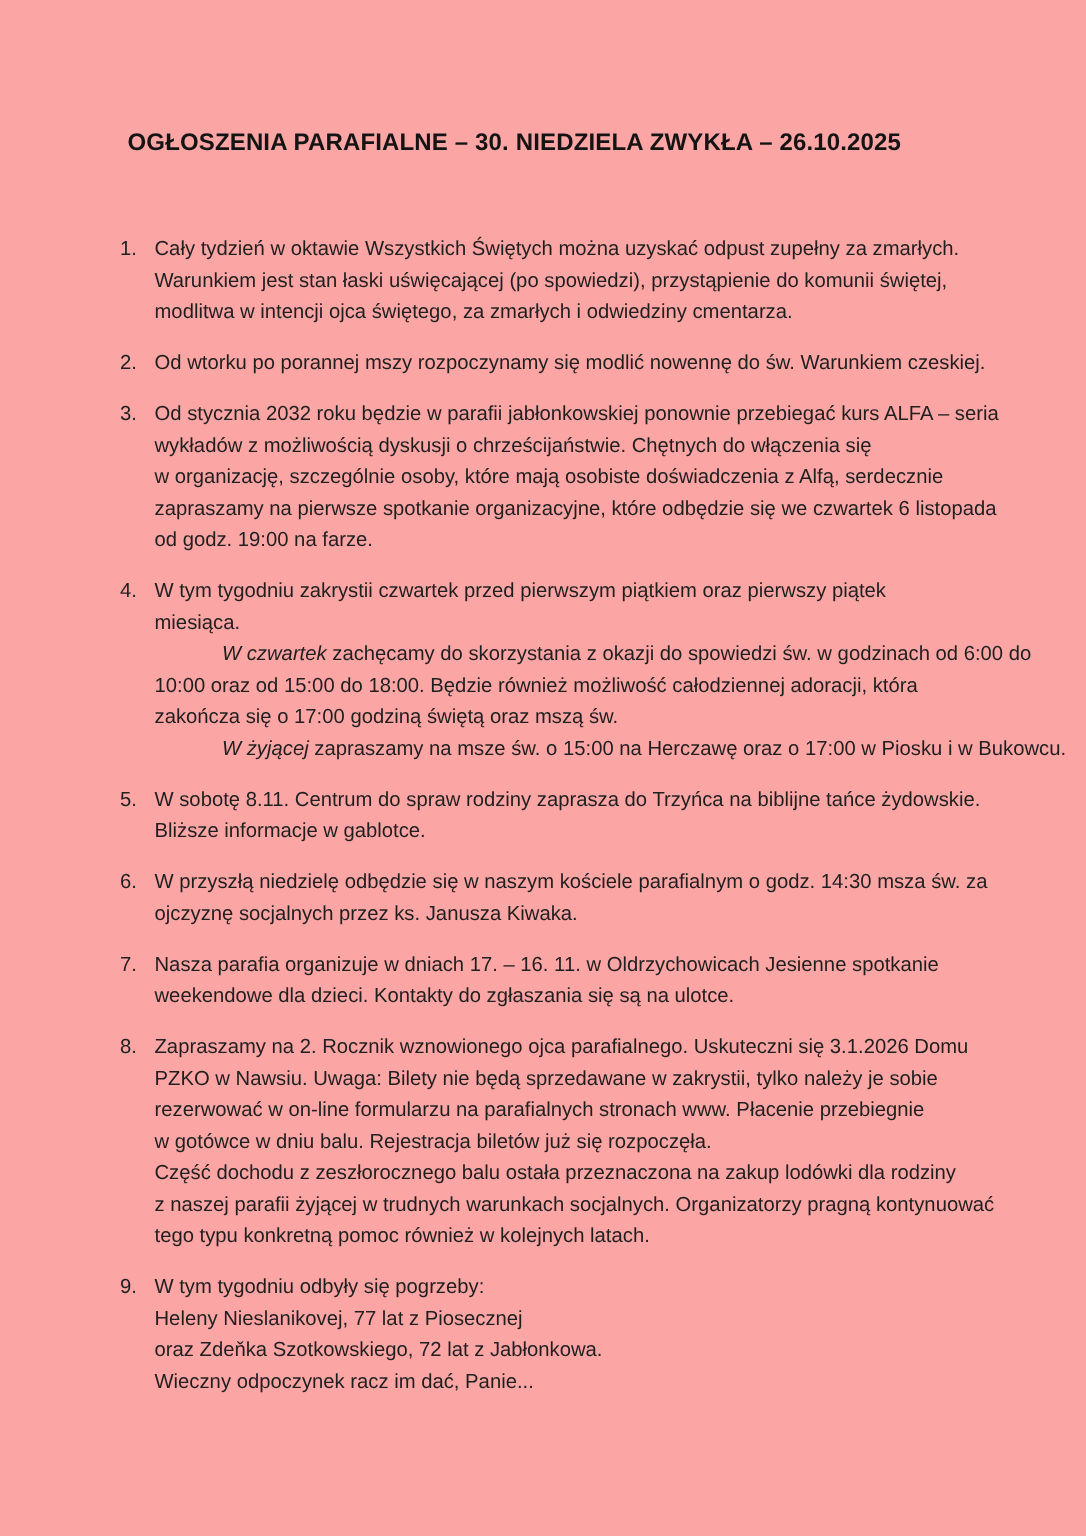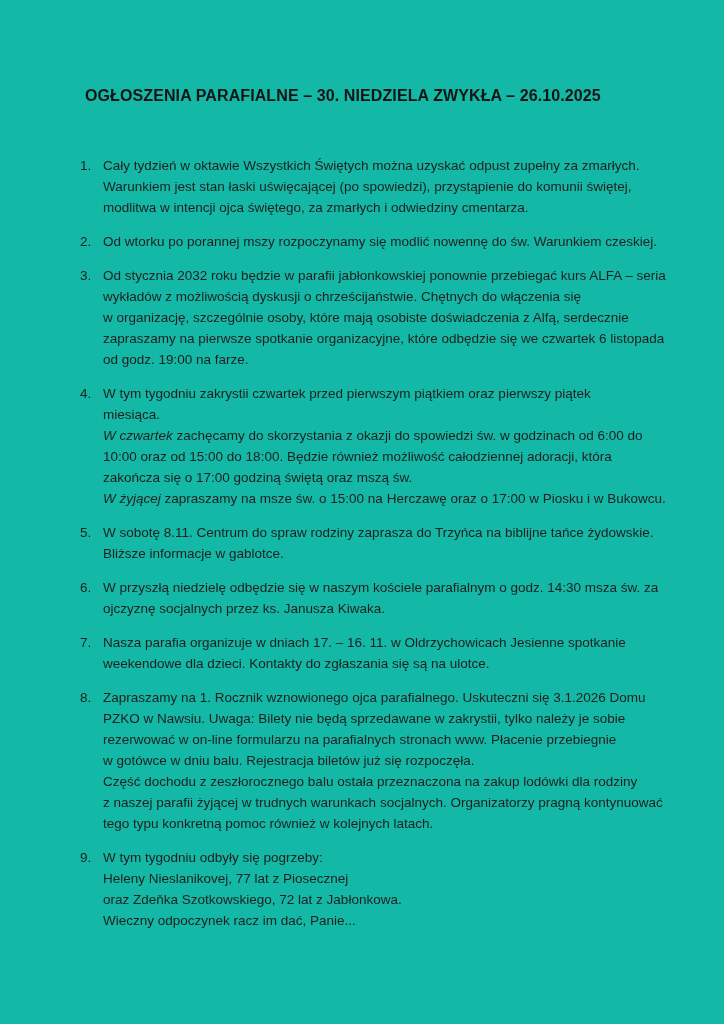--- a/index.html
+++ b/index.html
@@ -4,21 +4,21 @@
   <style>
     * { box-sizing: border-box; }
     html, body {
       margin: 0;
       padding: 0;
       background: #ffffff;
     }
     .page {
       width: 724px;
       height: 1024px;
-      background: #14b8a6;
+      background: #fca5a5;
       padding: 85px 0 0 80px;
       font-family: "Liberation Sans", sans-serif;
       color: #1f1f1f;
       overflow: hidden;
     }
     .title {
       margin: 0 0 0 5px;
       font-size: 16px;
       line-height: 22px;
       font-weight: bold;
@@ -40,21 +40,21 @@
     .num {
       flex: 0 0 23px;
       width: 23px;
     }
     .body {
       margin: 0;
       width: 612px;
       white-space: pre-wrap;
     }
     .run.bold { font-weight: normal; }
-    .run.italic { font-style: italic; }
+    .run.italic { font-style: italic; margin-left: 45px; }
   </style>
 </head>
 <body>
 
 <div class="page">
   <h1 class="title">OGŁOSZENIA PARAFIALNE – 30. NIEDZIELA ZWYKŁA – 26.10.2025</h1>
 
   <ol class="announcements">
     <li class="item">
       <span class="num">1.</span>
@@ -100,21 +100,21 @@
     </li>
 
     <li class="item">
       <span class="num">7.</span>
       <p class="body"><span class="run">Nasza parafia organizuje w dniach 17. – 16. 11. w Oldrzychowicach </span><span class="run bold">Jesienne spotkanie
 weekendowe dla dzieci</span><span class="run">. Kontakty do zgłaszania się są na ulotce.</span></p>
     </li>
 
     <li class="item">
       <span class="num">8.</span>
-      <p class="body"><span class="run">Zapraszamy na 1. Rocznik wznowionego </span><span class="run bold">ojca parafialnego</span><span class="run">. Uskuteczni się 3.1.2026 Domu
+      <p class="body"><span class="run">Zapraszamy na 2. Rocznik wznowionego </span><span class="run bold">ojca parafialnego</span><span class="run">. Uskuteczni się 3.1.2026 Domu
 PZKO w Nawsiu. Uwaga: Bilety nie będą sprzedawane w zakrystii, tylko należy je sobie
 rezerwować w on-line formularzu na parafialnych stronach www. Płacenie przebiegnie
 w gotówce w dniu balu. Rejestracja biletów już się rozpoczęła.
 Część dochodu z zeszłorocznego balu ostała przeznaczona na zakup lodówki dla rodziny
 z naszej parafii żyjącej w trudnych warunkach socjalnych. Organizatorzy pragną kontynuować
 tego typu konkretną pomoc również w kolejnych latach.</span></p>
     </li>
 
     <li class="item">
       <span class="num">9.</span>

